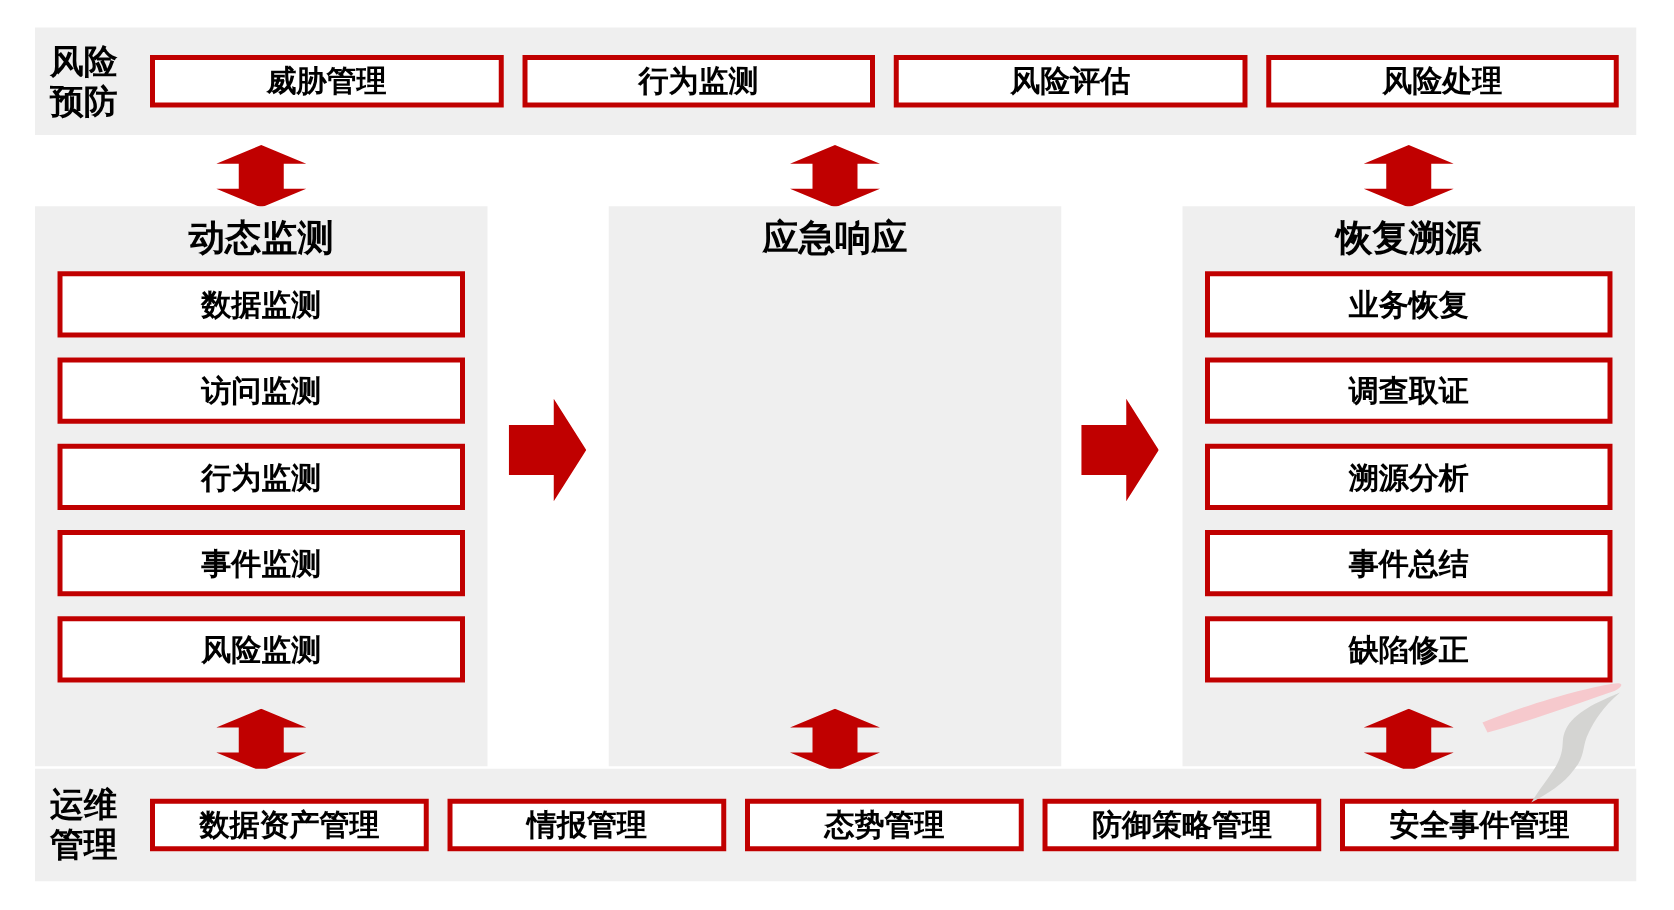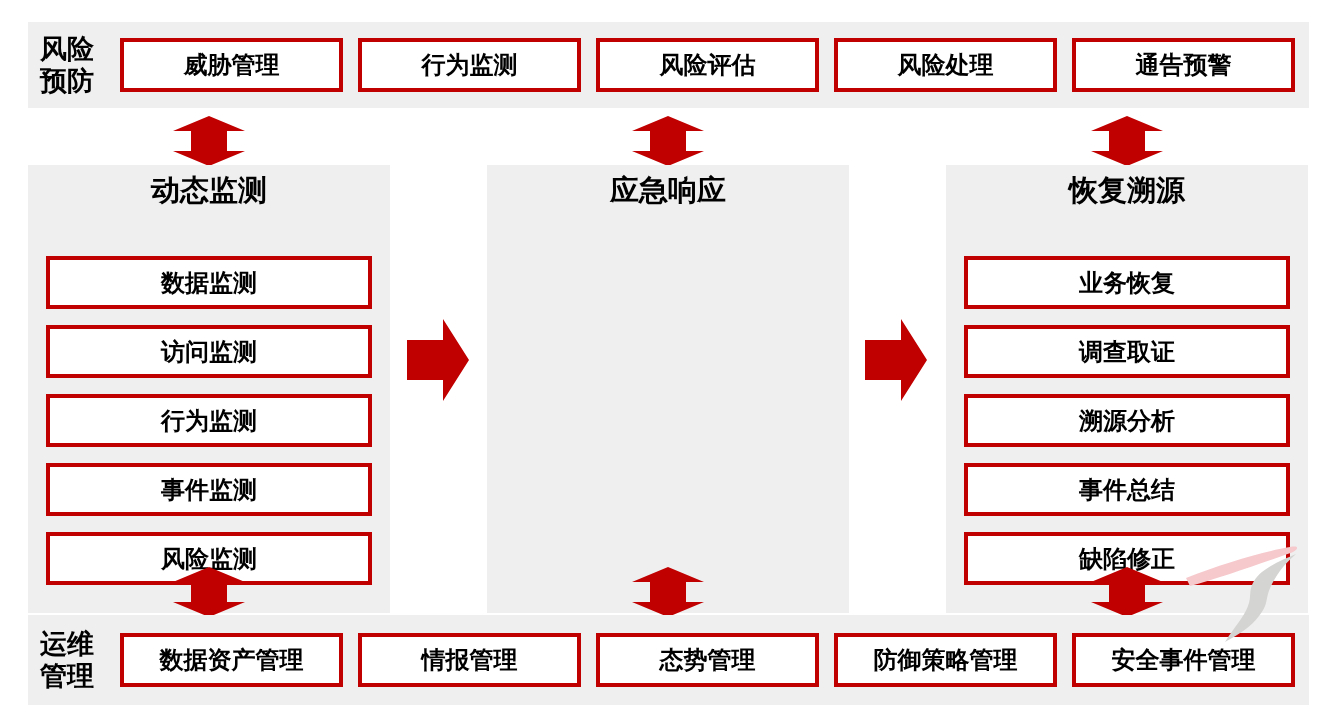--- a/index.html
+++ b/index.html
@@ -6,27 +6,27 @@
   .canvas{
     position:relative;width:1339px;height:728px;background:#ffffff;overflow:hidden;
     font-family:"Liberation Sans","DejaVu Sans",sans-serif;color:#000;
   }
   
   .band{position:absolute;left:28px;width:1281px;background:#EFEFEF;display:flex;align-items:center;}
   .band-top{top:22px;height:86px;}
   .band-bottom{top:615px;height:90px;}
   .band-label{width:70px;margin-left:12px;font-size:27px;font-weight:bold;line-height:1.2;text-align:left;white-space:nowrap;}
   .band-boxes{flex:1;display:flex;gap:15px;margin:0 14px 0 10px;}
-  .bigbox{flex:1;height:54px;box-sizing:border-box;background:#fff;border:4px solid #C00000;
+  .bigbox{flex:1;height:42px;box-sizing:border-box;background:#fff;border:4px solid #C00000;
     display:flex;align-items:center;justify-content:center;font-size:24px;font-weight:bold;white-space:nowrap;font-family:Liberation Serif, serif;}
   
   .panel{position:absolute;top:165px;width:362px;height:448px;background:#EFEFEF;}
   .panel1{left:28px;} .panel2{left:487px;} .panel3{left:946px;}
   .panel-title{height:52px;display:flex;align-items:center;justify-content:center;font-size:29px;font-weight:bold;}
-  .panel-items{padding:0 18px;margin-top:39px;}
+  .panel-items{padding:0 18px;}
   .item{height:53px;box-sizing:border-box;background:#fff;border:4px solid #C00000;margin-bottom:16px;
     display:flex;align-items:center;justify-content:center;font-size:24px;font-weight:bold;white-space:nowrap;}
   
   .varrow{position:absolute;width:72px;height:50px;}
   .va1{left:173px;} .va2{left:632px;} .va3{left:1091px;}
   .va-top{top:116px;} .va-bot{top:567px;}
   .rarrow{position:absolute;width:62px;height:82px;top:319px;}
   .ra1{left:407px;} .ra2{left:865px;}
   
   .swoosh{position:absolute;left:1178px;top:536px;width:140px;height:115px;z-index:5;}
@@ -39,21 +39,20 @@
   <div class="band band-top">
     <div class="band-label">
       <div>风险</div>
       <div>预防</div>
     </div>
     <div class="band-boxes">
       <div class="bigbox">威胁管理</div>
       <div class="bigbox">行为监测</div>
       <div class="bigbox">风险评估</div>
       <div class="bigbox">风险处理</div>
-      <div class="bigbox">通告预警</div>
     </div>
   </div>
 
   <svg class="varrow va1 va-top" viewBox="0 0 72 50">
       <polygon points="36,0 72,15 54,15 54,35 72,35 36,50 0,35 18,35 18,15 0,15" fill="#C00000"></polygon>
     </svg>
   <svg class="varrow va2 va-top" viewBox="0 0 72 50">
       <polygon points="36,0 72,15 54,15 54,35 72,35 36,50 0,35 18,35 18,15 0,15" fill="#C00000"></polygon>
     </svg>
   <svg class="varrow va3 va-top" viewBox="0 0 72 50">

